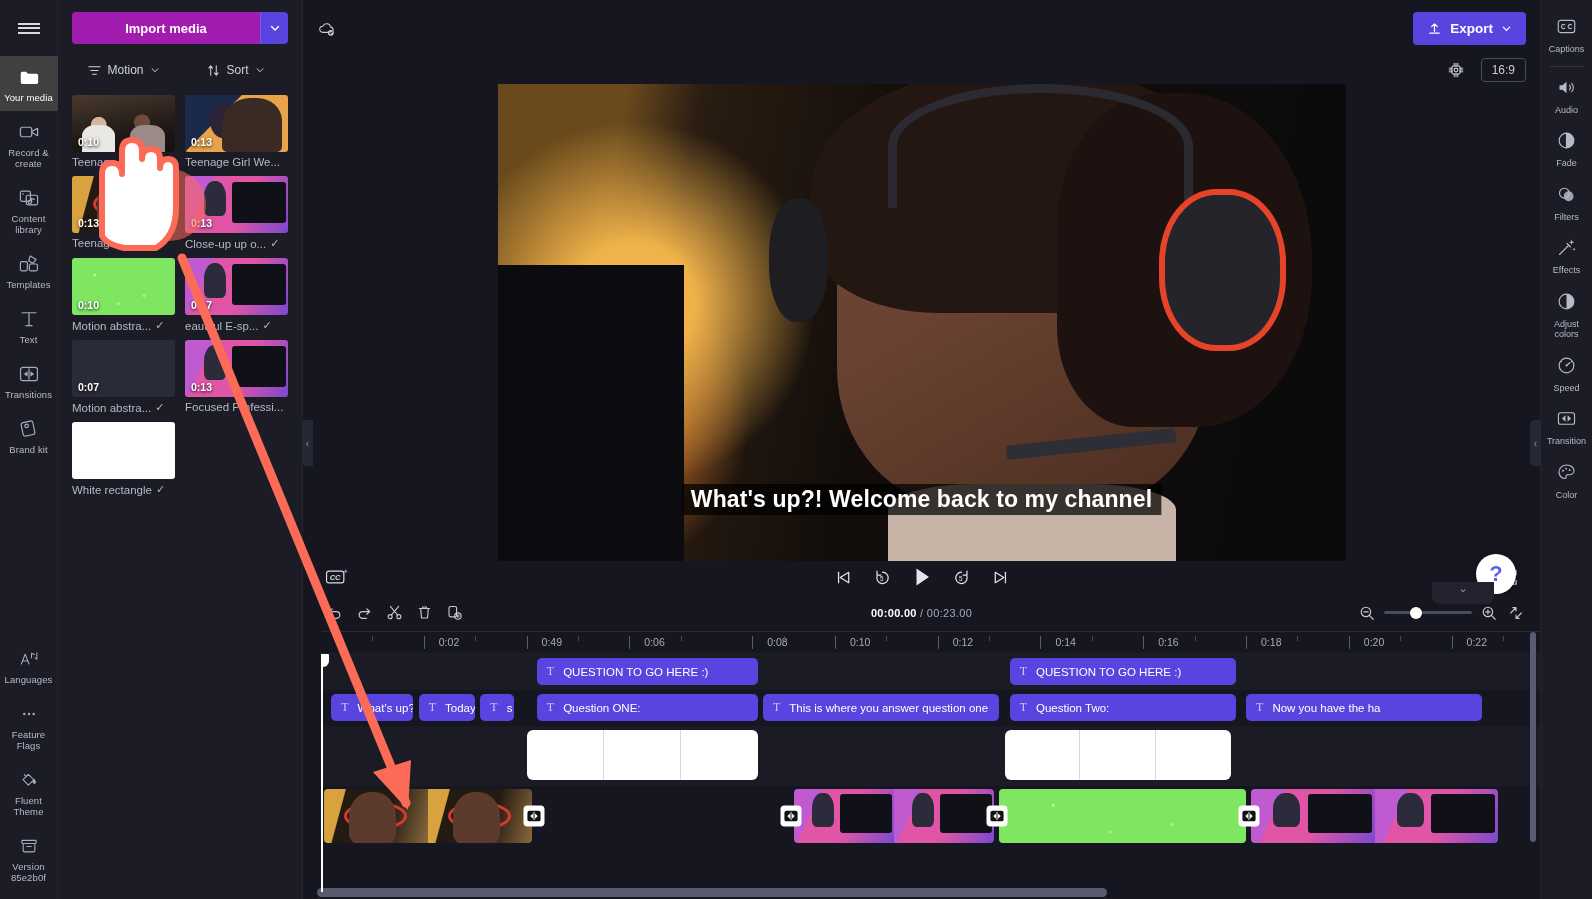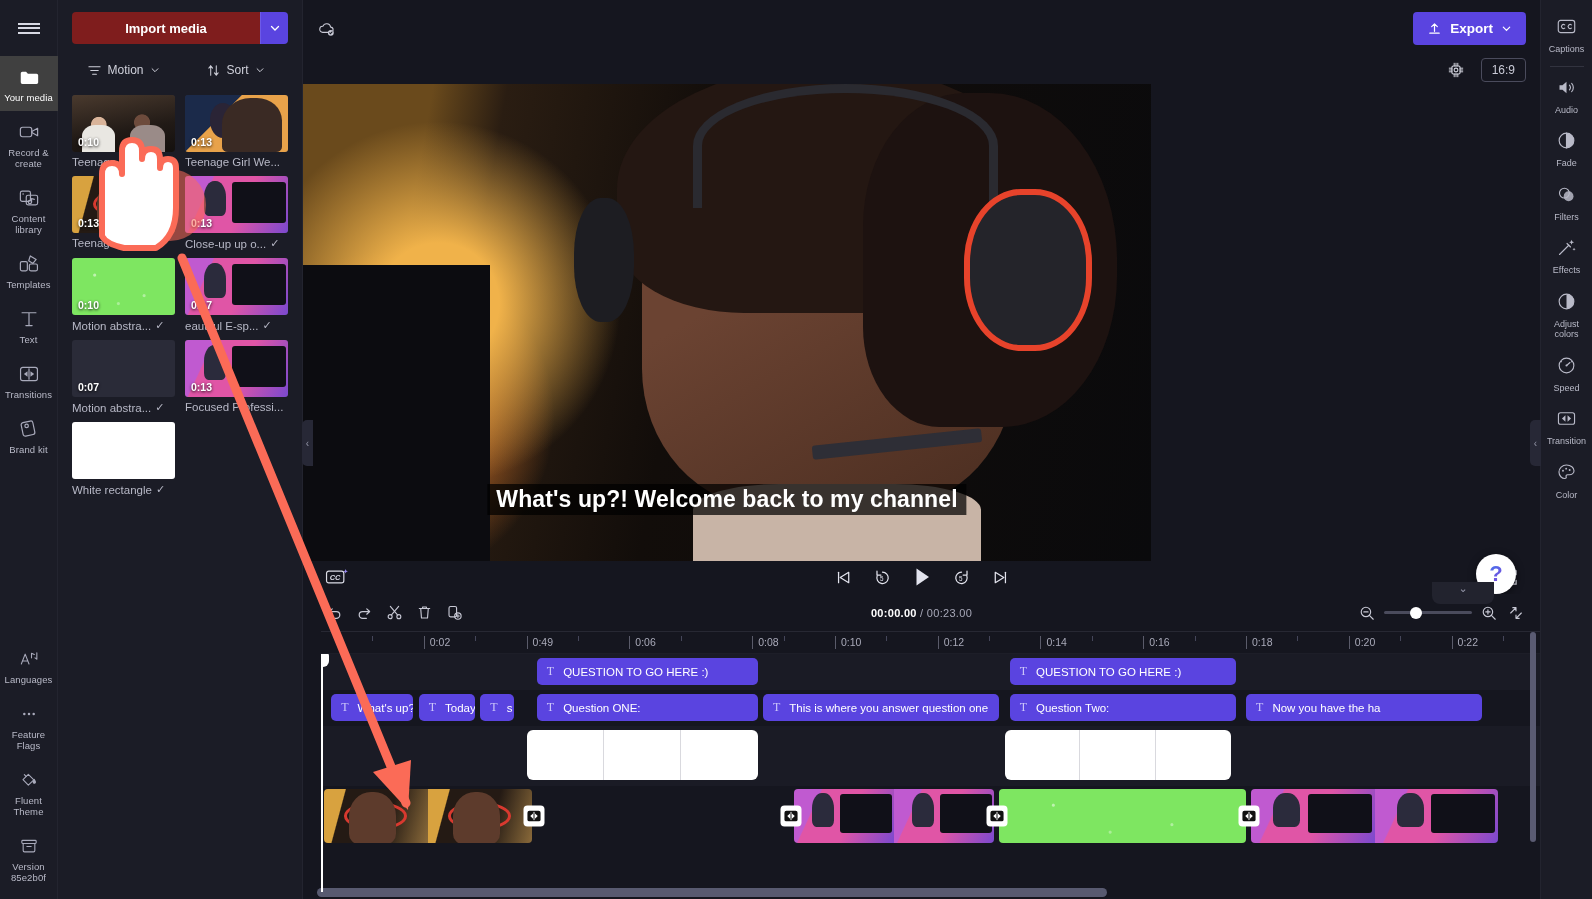--- a/index.html
+++ b/index.html
@@ -38,21 +38,21 @@
   .rail-spacer { flex: 1 1 auto; }
   .rail-bottom { display: flex; flex-direction: column; align-items: center; padding-bottom: 8px; }
 
   
   .media-panel {
     width: 245px; flex: 0 0 245px; background: #1b1c26; position: relative;
     border-right: 1px solid #23242f; padding: 0 14px;
   }
   .import-row { display: flex; margin-top: 12px; }
   .import-btn {
-    flex: 1 1 auto; height: 32px; background: #7f1d1d; color: #fff;
+    flex: 1 1 auto; height: 32px; background: #a21caf; color: #fff;
     border: none; border-radius: 4px 0 0 4px; font-size: 13px; font-weight: bold;
     cursor: pointer; font-family: inherit;
   }
   .import-caret {
     width: 28px; height: 32px; background: #5a44e0; border: none;
     border-left: 1px solid #6d5ae8; border-radius: 0 4px 4px 0; color: #fff;
     cursor: pointer; display: flex; align-items: center; justify-content: center;
   }
   .fs-row { display: flex; margin-top: 13px; gap: 8px; }
   .fs-btn {
@@ -139,21 +139,21 @@
   }
 
   .stage { flex: 1 1 auto; position: relative; display: flex; flex-direction: column; min-height: 0; }
   .stage-head { height: 38px; display: flex; align-items: center; justify-content: flex-end;
     padding-right: 14px; gap: 16px; }
   .chip-ico { color: #d2d3de; cursor: pointer; display: flex; }
   .ar-badge {
     border: 1px solid #4a4b5c; border-radius: 4px; font-size: 12px; color: #c9cad6;
     padding: 4px 10px; cursor: pointer;
   }
-  .preview-wrap { flex: 1 1 auto; display: flex; align-items: flex-start; }
+  .preview-wrap { flex: 1 1 auto; display: flex; align-items: flex-start; justify-content: center; }
   .preview {
     position: relative; width: 848px; height: 477px; background: #000; overflow: hidden;
   }
   .pv-bg {
     position: absolute; inset: 0;
     background:
       radial-gradient(circle at 16% 46%, #f0b24a 0 8%, rgba(240,178,74,0) 24%),
       radial-gradient(circle at 10% 70%, #e07a2a 0 6%, rgba(224,122,42,0) 20%),
       linear-gradient(100deg, #6a4a1c 0 14%, #2a1d12 22%, #120d0a 45%, #0a0a0c 100%);
   }
@@ -244,21 +244,21 @@
   .zbar { width: 88px; height: 3px; background: #4a4b5c; border-radius: 2px; position: relative; cursor: pointer; }
   .zknob { position: absolute; left: 26px; top: -4.5px; width: 12px; height: 12px;
     background: #fff; border-radius: 50%; }
   .fit-ico { cursor: pointer; color: #c7c8d4; display: flex; margin-left: 2px; }
 
   .ruler {
     height: 23px; background: #15161f; position: relative; overflow: hidden;
     border-top: 1px solid #272833; border-bottom: 1px solid #1d1e28;
     margin-left: 18px;
   }
-  .tk { position: absolute; top: 4px; font-size: 10.5px; color: #a9aab9; padding-left: 5px;
+  .tk { position: absolute; top: 4px; font-size: 10.5px; color: #a9aab9; padding-left: 14px;
     border-left: 1px solid #5a5b6a; height: 13px; line-height: 13px; }
   .tk.minor { border-left: 1px solid #45465a; height: 5px; top: 4px; padding: 0; }
 
   .tracks { flex: 1 1 auto; position: relative; overflow: hidden; margin-left: 18px; }
   .track { position: relative; }
   .tr1 { height: 36px; background: #1a1b25; }
   .tr2 { height: 36px; background: #15161f; }
   .tr3 { height: 60px; background: #1a1b25; }
   .tr4 { height: 60px; background: #15161f; }
   .clip-text {

